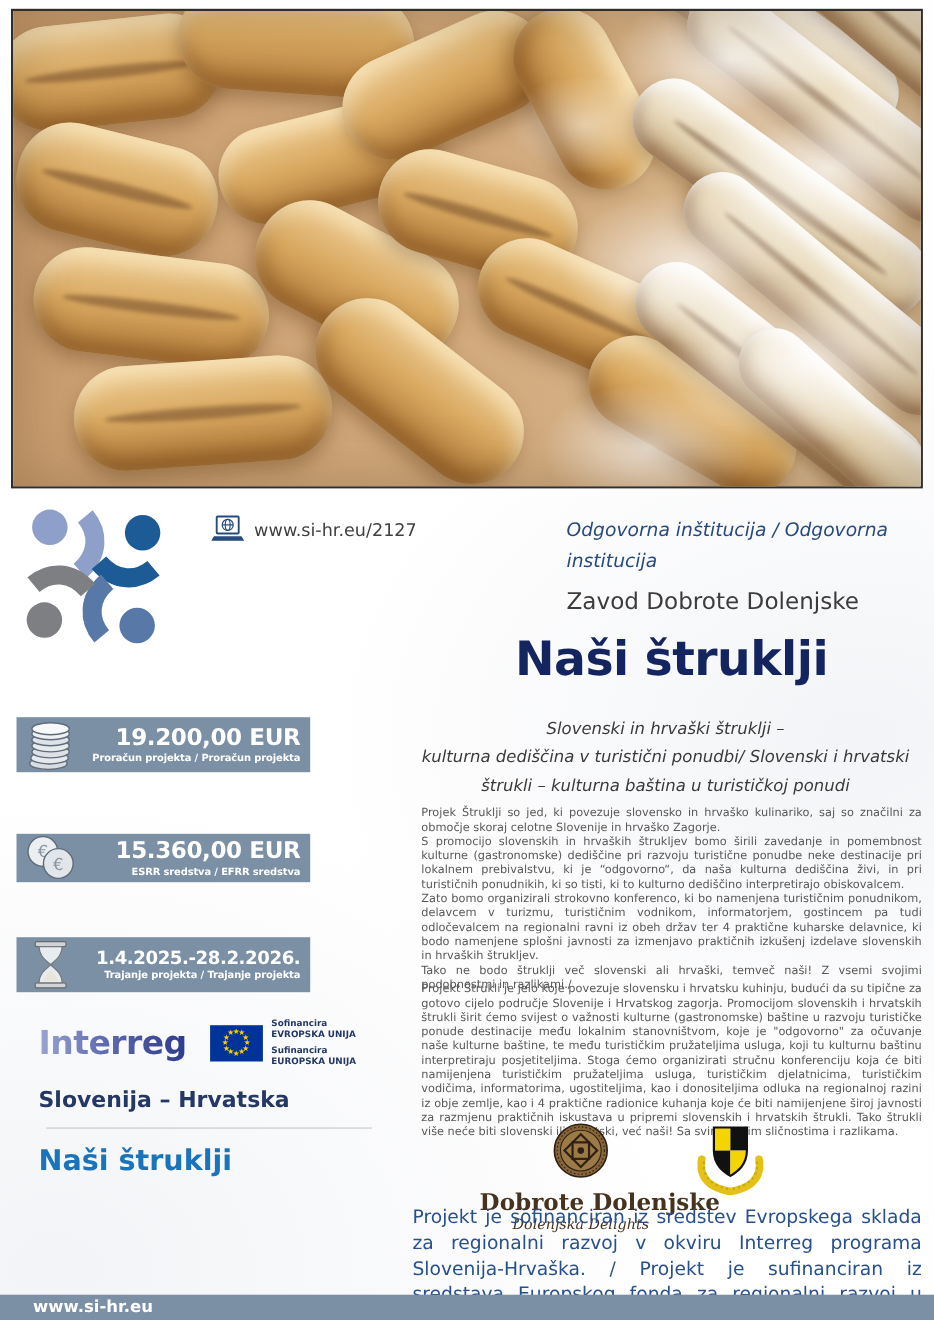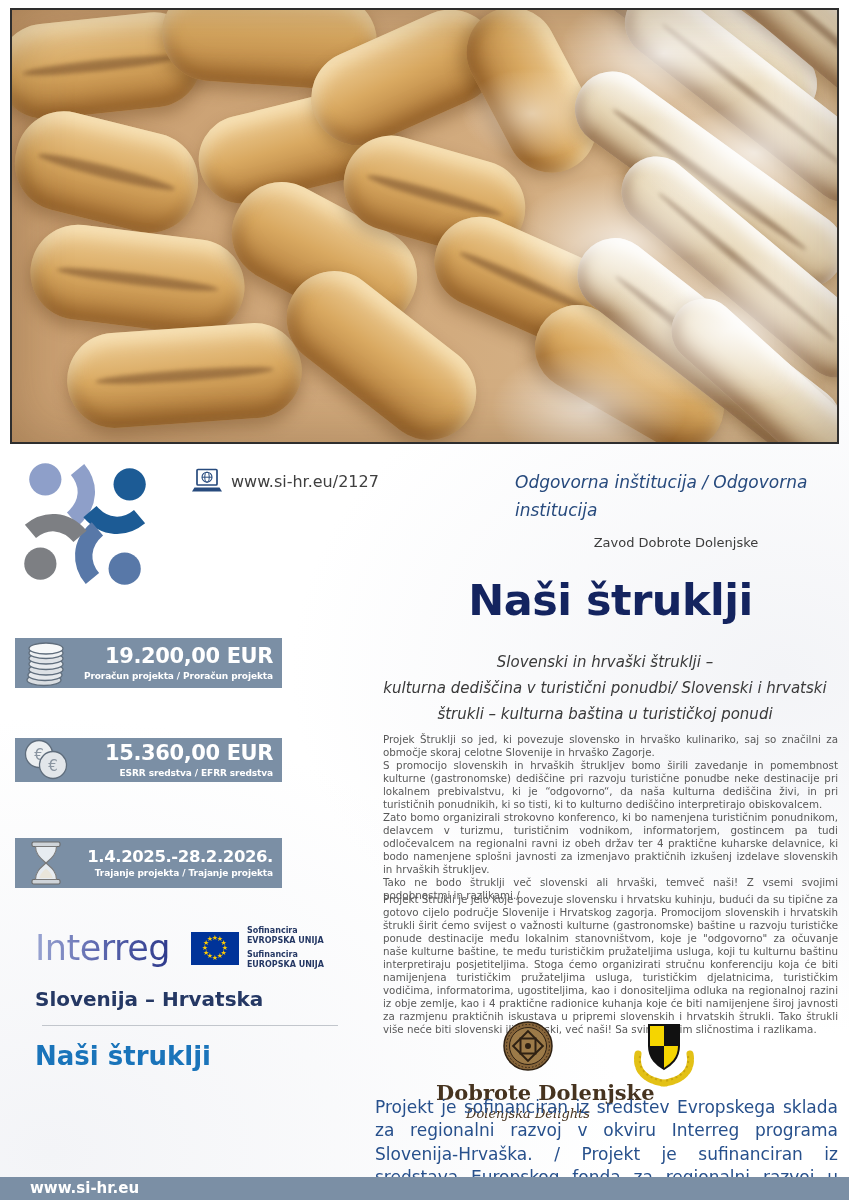--- a/index.html
+++ b/index.html
@@ -29,48 +29,48 @@
     radial-gradient(140px 85px at 70% 92%, rgba(255,255,255,.65), transparent 70%),
     radial-gradient(100px 65px at 63% 24%, rgba(255,255,255,.5), transparent 70%);}
   .photo::after{content:"";position:absolute;inset:0;box-shadow:inset 0 0 60px rgba(70,38,12,.28);}
 
   
   .org-logo{position:absolute;left:20px;top:462px;}
   .url-row{position:absolute;left:192px;top:468px;display:flex;align-items:center;}
   .url-row .url{margin-left:9px;font-size:16px;color:#3f3f3f;}
   .responsible{position:absolute;left:515px;top:468px;width:322px;}
   .resp-label{font-size:17px;line-height:28px;color:#274a7d;font-style:italic;}
-  .resp-value{margin-top:11px;font-size:13px;color:#3c3c3c;text-align:center;}
+  .resp-value{margin-top:11px;font-size:21px;color:#3c3c3c;}
 
   .title{position:absolute;left:383px;top:575px;width:455px;margin:0;text-align:center;
     font-size:43px;font-weight:700;color:#14245f;letter-spacing:-0.5px;}
 
   .subtitle{position:absolute;left:366px;top:650px;width:478px;text-align:center;
     font-style:italic;font-size:15px;line-height:1.72;color:#3a3a3a;white-space:pre-line;}
 
   .para{position:absolute;left:383px;width:455px;font-size:10.3px;line-height:1.26;
     color:#585858;text-align:justify;white-space:pre-line;}
   .para.p1{top:733px;}
   .para.p2{top:893px;}
 
   
-  .fact{position:absolute;left:15px;height:64px;display:flex;align-items:flex-end;flex-direction:column;}
+  .fact{position:absolute;left:15px;height:64px;display:flex;align-items:flex-end;}
   .fact-rect{width:267px;background:#7b8fa5;display:flex;align-items:center;padding:0 9px 0 6px;box-sizing:border-box;}
   .fact-icon{width:50px;flex:0 0 50px;display:flex;align-items:center;justify-content:center;}
   .fact-text{flex:1;text-align:right;color:#fff;}
   .fact-value{display:block;font-size:21px;font-weight:700;line-height:1.08;letter-spacing:-0.4px;white-space:nowrap;}
   #fact3 .fact-value{font-size:16.5px;}
   .fact-label{display:block;font-size:9px;font-weight:700;margin-top:3px;letter-spacing:-0.1px;white-space:nowrap;}
   .chev{width:27px;margin-left:5px;background:#7b8fa5;
     clip-path:polygon(0 0,50% 0,100% 50%,50% 100%,0 100%,50% 50%);}
 
   
   .interreg{position:absolute;left:35px;top:926px;width:310px;}
   .iw-row{display:flex;align-items:center;}
-  .interreg-word{font-size:35px;font-weight:400;letter-spacing:-0.5px;color:#2e3a8c;
+  .interreg-word{font-size:30px;font-weight:700;letter-spacing:-0.5px;color:#2e3a8c;
     background:linear-gradient(90deg,#9aa5d2 0%,#5f6ab0 45%,#2e3a8c 100%);
     -webkit-background-clip:text;background-clip:text;-webkit-text-fill-color:transparent;}
   .eu-flag{position:relative;width:48px;height:33px;margin-left:21px;background:#003399;flex:0 0 48px;}
   .eu-flag .star{position:absolute;font-size:7px;line-height:7px;width:7px;text-align:center;color:#ffcc00;}
   .cofin{margin-left:8px;font-size:8px;font-weight:700;color:#253864;line-height:1.25;}
   .cofin > div + div{margin-top:4px;}
   .program{margin-top:17px;font-size:20px;font-weight:700;color:#253864;}
   .divider{margin-top:14px;width:296px;border:none;border-top:1px solid #c2c6cc;}
   .proj-blue{margin-top:15px;font-size:26px;font-weight:700;color:#1a74ba;}
 

